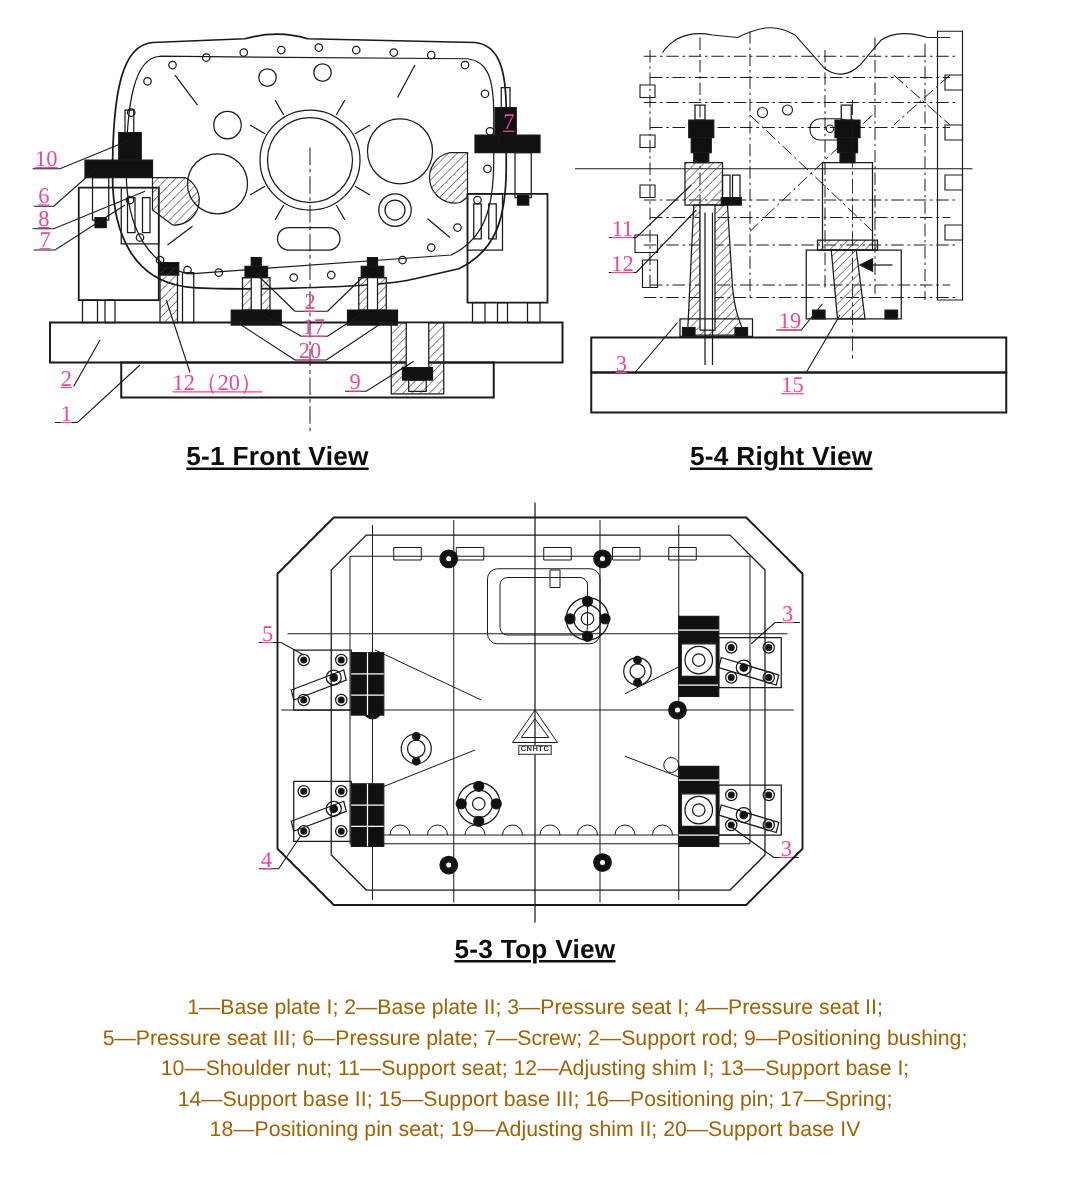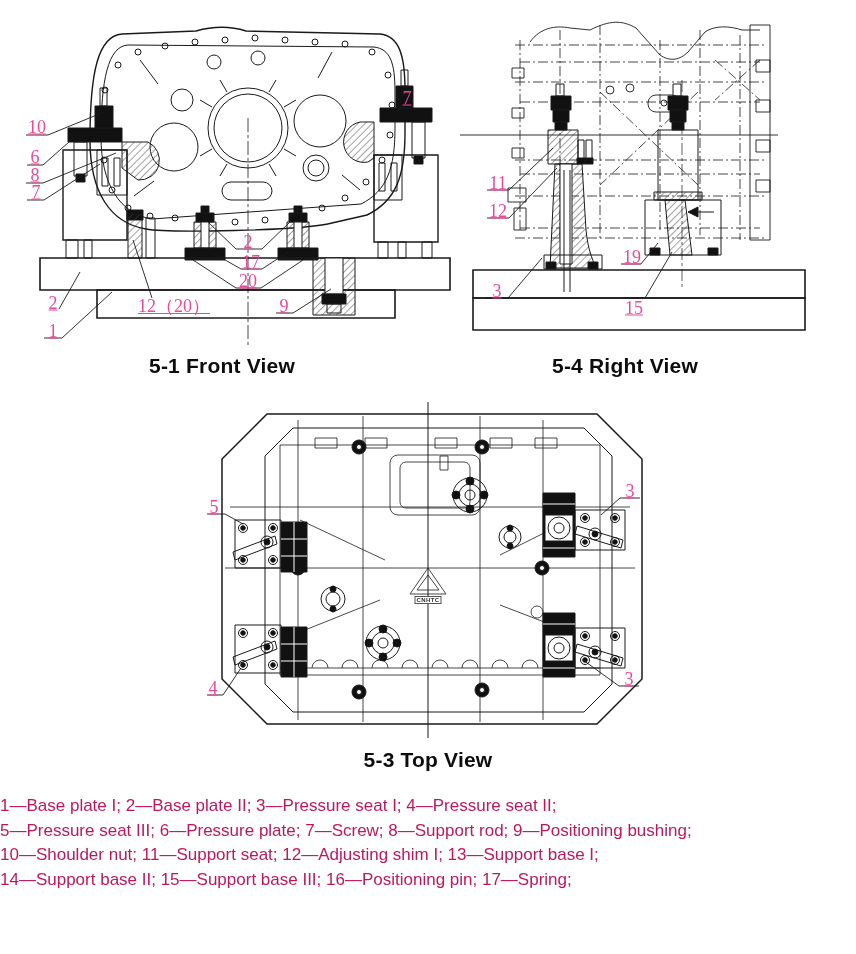--- a/index.html
+++ b/index.html
@@ -2,23 +2,23 @@
 <html><head>
 <meta charset="utf-8">
 <style>
   html,body{margin:0;padding:0;background:#fff;}
   #page{position:relative;width:856px;height:954px;background:#ffffff;overflow:hidden;
         font-family:"Liberation Sans",sans-serif;color:#111;}
   svg{position:absolute;overflow:visible;}
   .callout{position:absolute;transform:translate(-50%,-50%);
            font:18px "Liberation Serif","DejaVu Serif",serif;color:#ec4899;white-space:nowrap;text-decoration:underline;}
   .view-title{position:absolute;width:320px;text-align:center;
-              font:bold 21px "Liberation Sans",sans-serif;color:#0d0d0d;letter-spacing:.2px;}
-  .legend{position:absolute;left:0;top:794px;width:856px;text-align:left;
-          font:17px/24.5px "Liberation Sans",sans-serif;color:#be185d;}
+              font:bold 21px "Liberation Sans",sans-serif;color:#0d0d0d;letter-spacing:.2px;text-decoration:underline;}
+  .legend{position:absolute;left:0;top:794px;width:856px;text-align:center;
+          font:17px/24.5px "Liberation Sans",sans-serif;color:#a16207;}
   .legend div{white-space:nowrap;}
   .logo-text{position:absolute;transform:translate(-50%,-50%);
              font:bold 6px "Liberation Sans",sans-serif;letter-spacing:.4px;color:#333;
              border:.5px solid #555;padding:0 1px;background:#fff;}
   line,path,rect,circle,polyline{vector-effect:non-scaling-stroke;}
 </style>
 </head>
 <body>
 
 <div id="page">
@@ -455,18 +455,19 @@
   <span class="callout" style="left:629px;top:679px">3</span>
 
   <span class="logo-text" style="left:428px;top:600px">CNHTC</span>
 
   <div class="view-title" style="left:62px;top:354px">5-1 Front View</div>
   <div class="view-title" style="left:465px;top:354px">5-4 Right View</div>
   <div class="view-title" style="left:268px;top:748px">5-3 Top View</div>
 
   <div class="legend">
     <div>1—Base plate I; 2—Base plate II; 3—Pressure seat I; 4—Pressure seat II;</div>
-    <div>5—Pressure seat III; 6—Pressure plate; 7—Screw; 8—Support rod; 9—Positioning bushing;</div>
+    <div>5—Pressure seat III; 6—Pressure plate; 7—Screw; 2—Support rod; 9—Positioning bushing;</div>
     <div>10—Shoulder nut; 11—Support seat; 12—Adjusting shim I; 13—Support base I;</div>
     <div>14—Support base II; 15—Support base III; 16—Positioning pin; 17—Spring;</div>
+    <div>18—Positioning pin seat; 19—Adjusting shim II; 20—Support base IV</div>
   </div>
 
 </div>
 
 </body></html>

